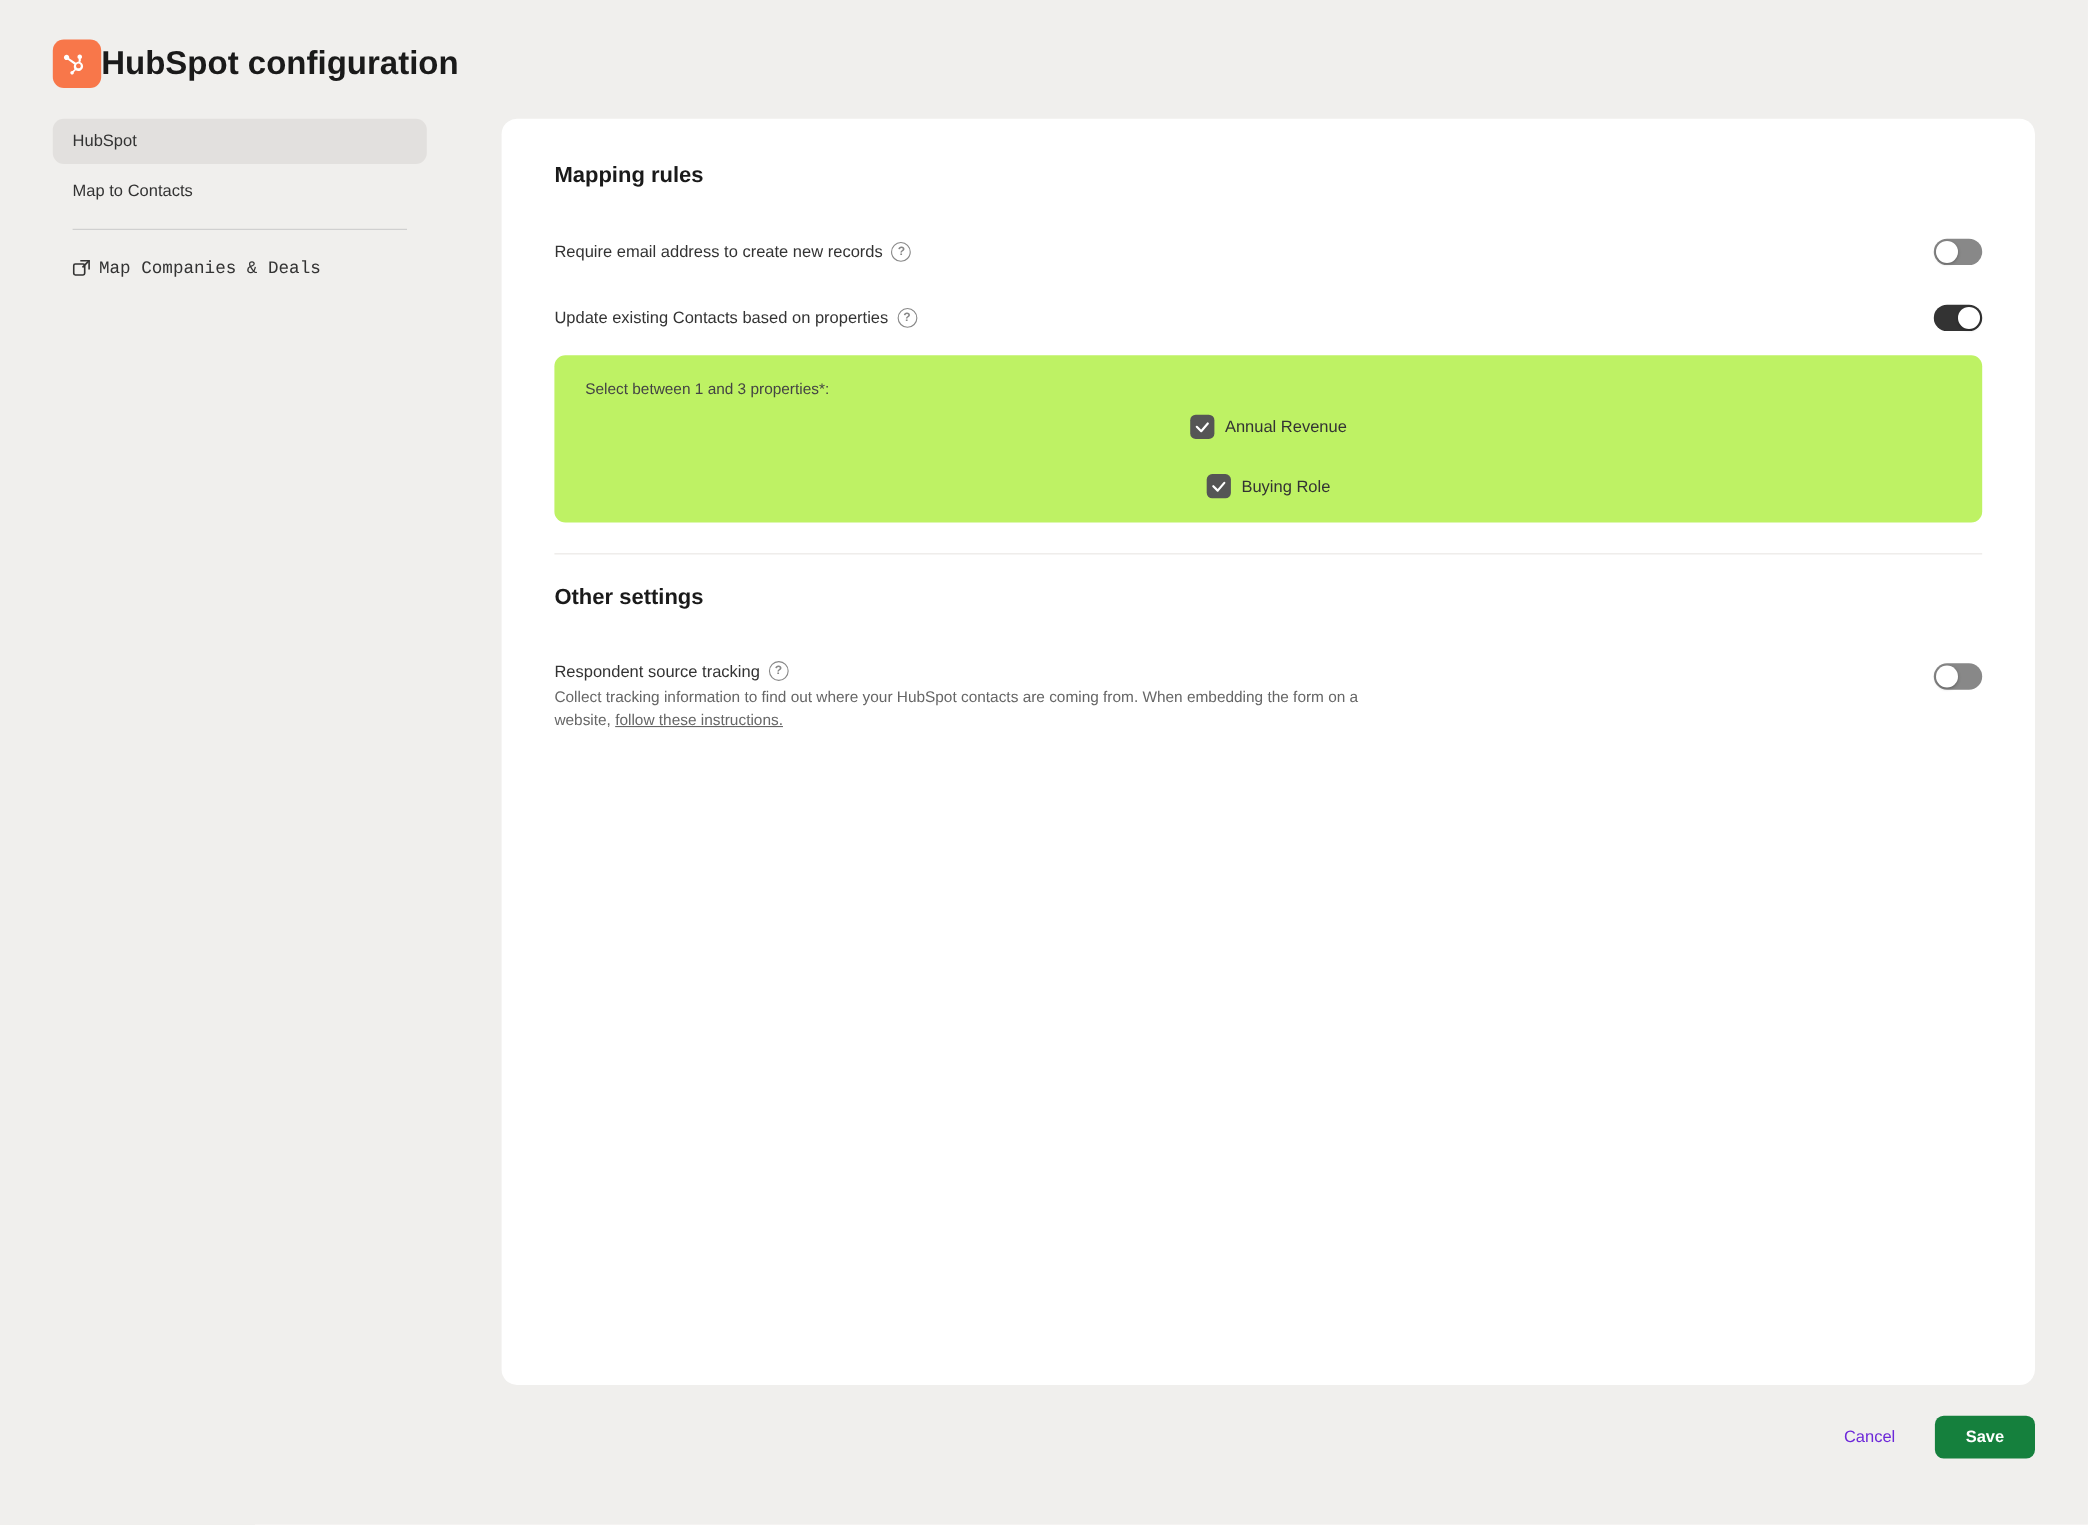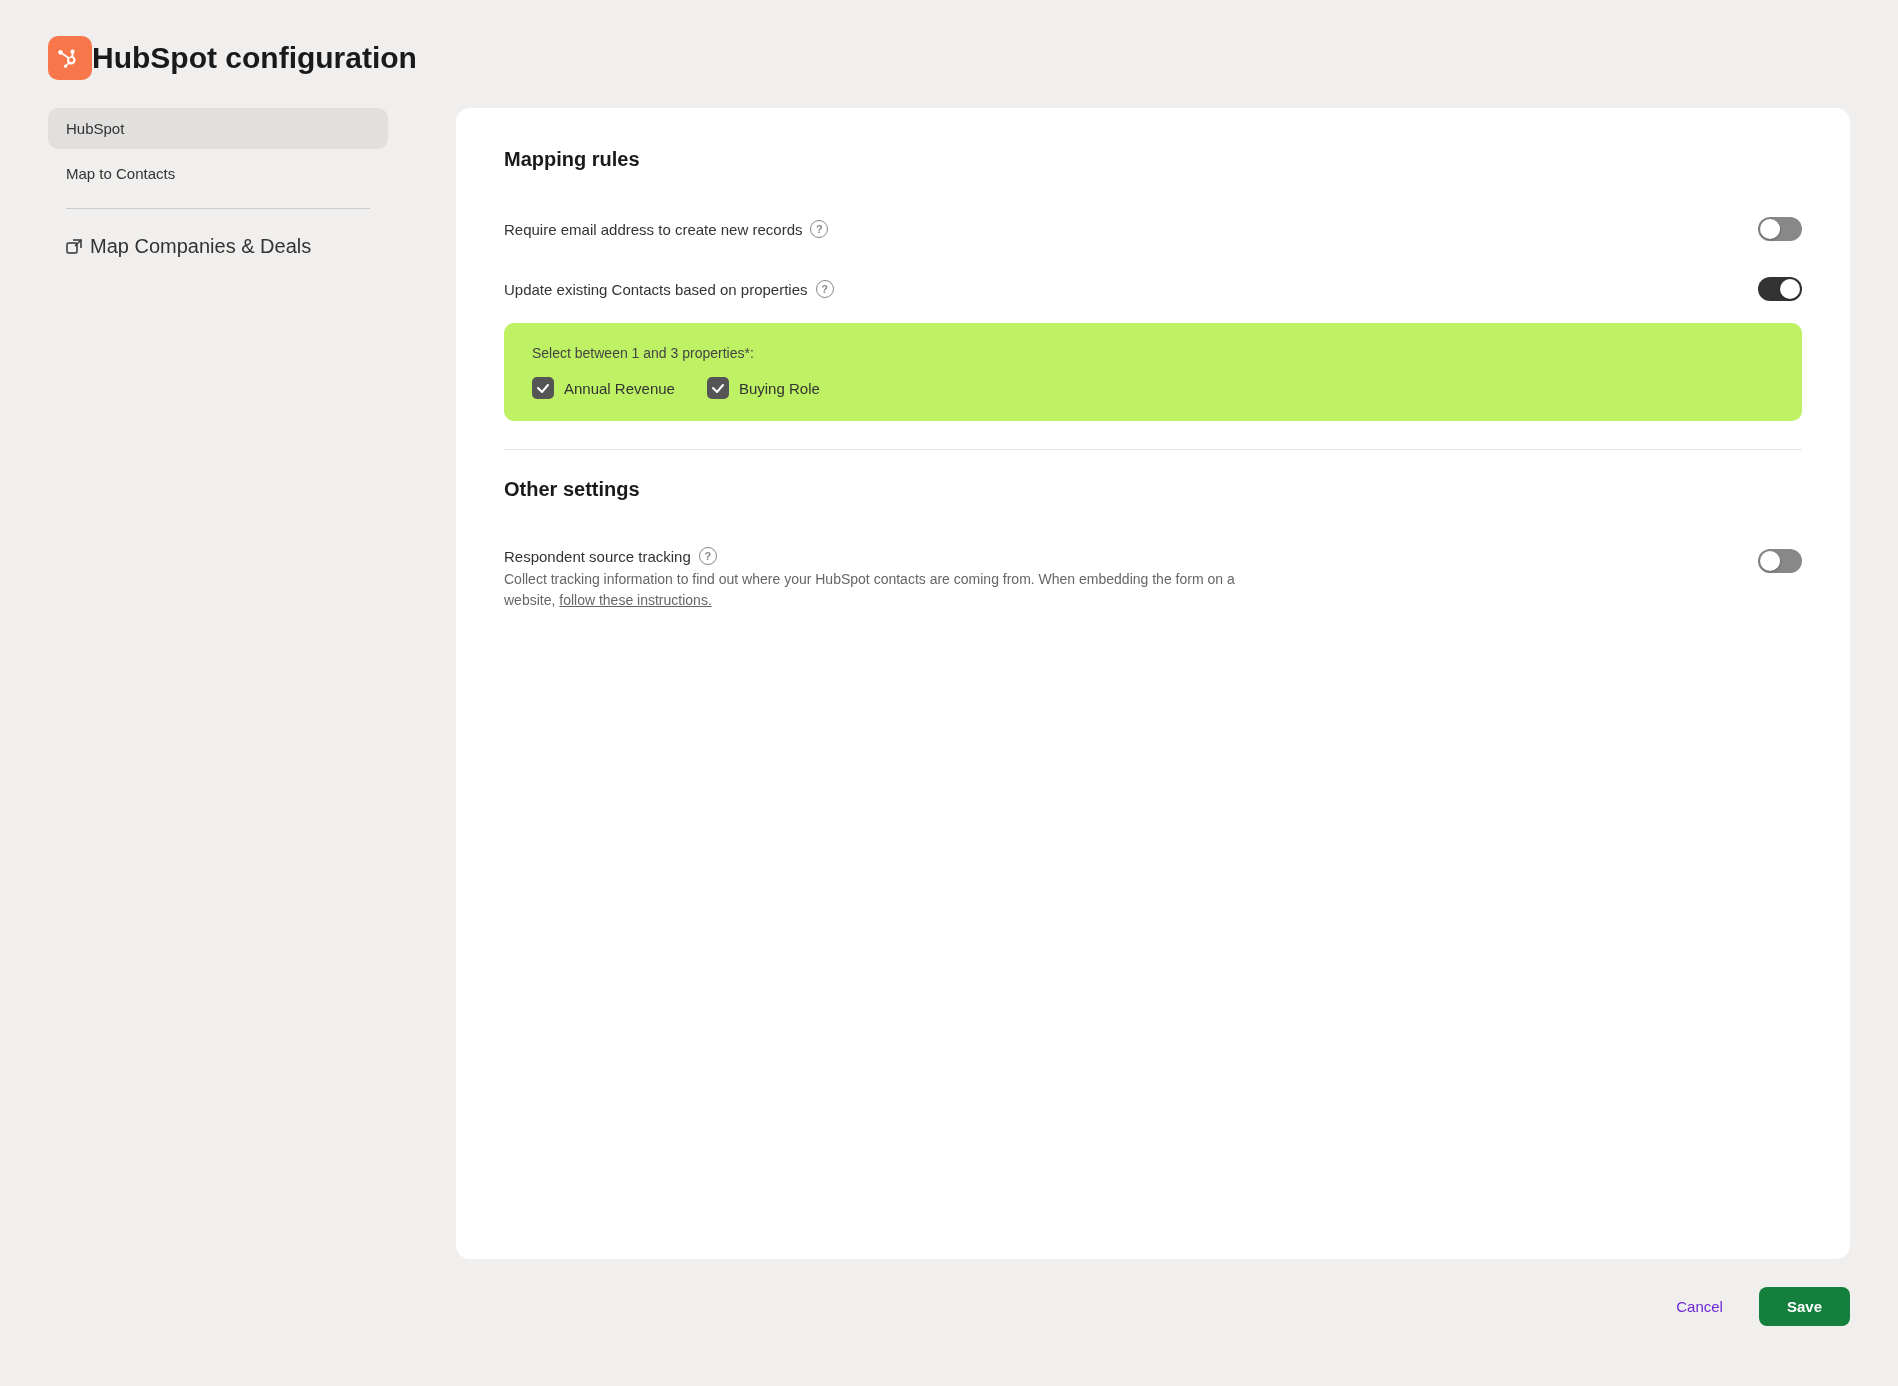--- a/index.html
+++ b/index.html
@@ -86,22 +86,23 @@
       background: #ccc;
       margin: 10px 18px;
     }
 
     .sidebar-item-external {
       display: flex;
       align-items: center;
       gap: 8px;
       padding: 12px 18px;
       cursor: pointer;
-      font-size: 20px;
+      font-size: 16px;
       color: #333;
+      font-family: Liberation Mono, monospace;
     }
 
     .external-icon {
       width: 16px;
       height: 16px;
       flex-shrink: 0;
     }
 
     
     .content-area {
@@ -213,20 +214,21 @@
     .properties-label {
       font-size: 14px;
       color: #444;
       margin-bottom: 16px;
     }
 
     .properties-checkboxes {
       display: flex;
       gap: 32px;
       align-items: center;
+      flex-direction: column;
     }
 
     .checkbox-item {
       display: flex;
       align-items: center;
       gap: 10px;
       cursor: pointer;
     }
 
     .custom-checkbox {

